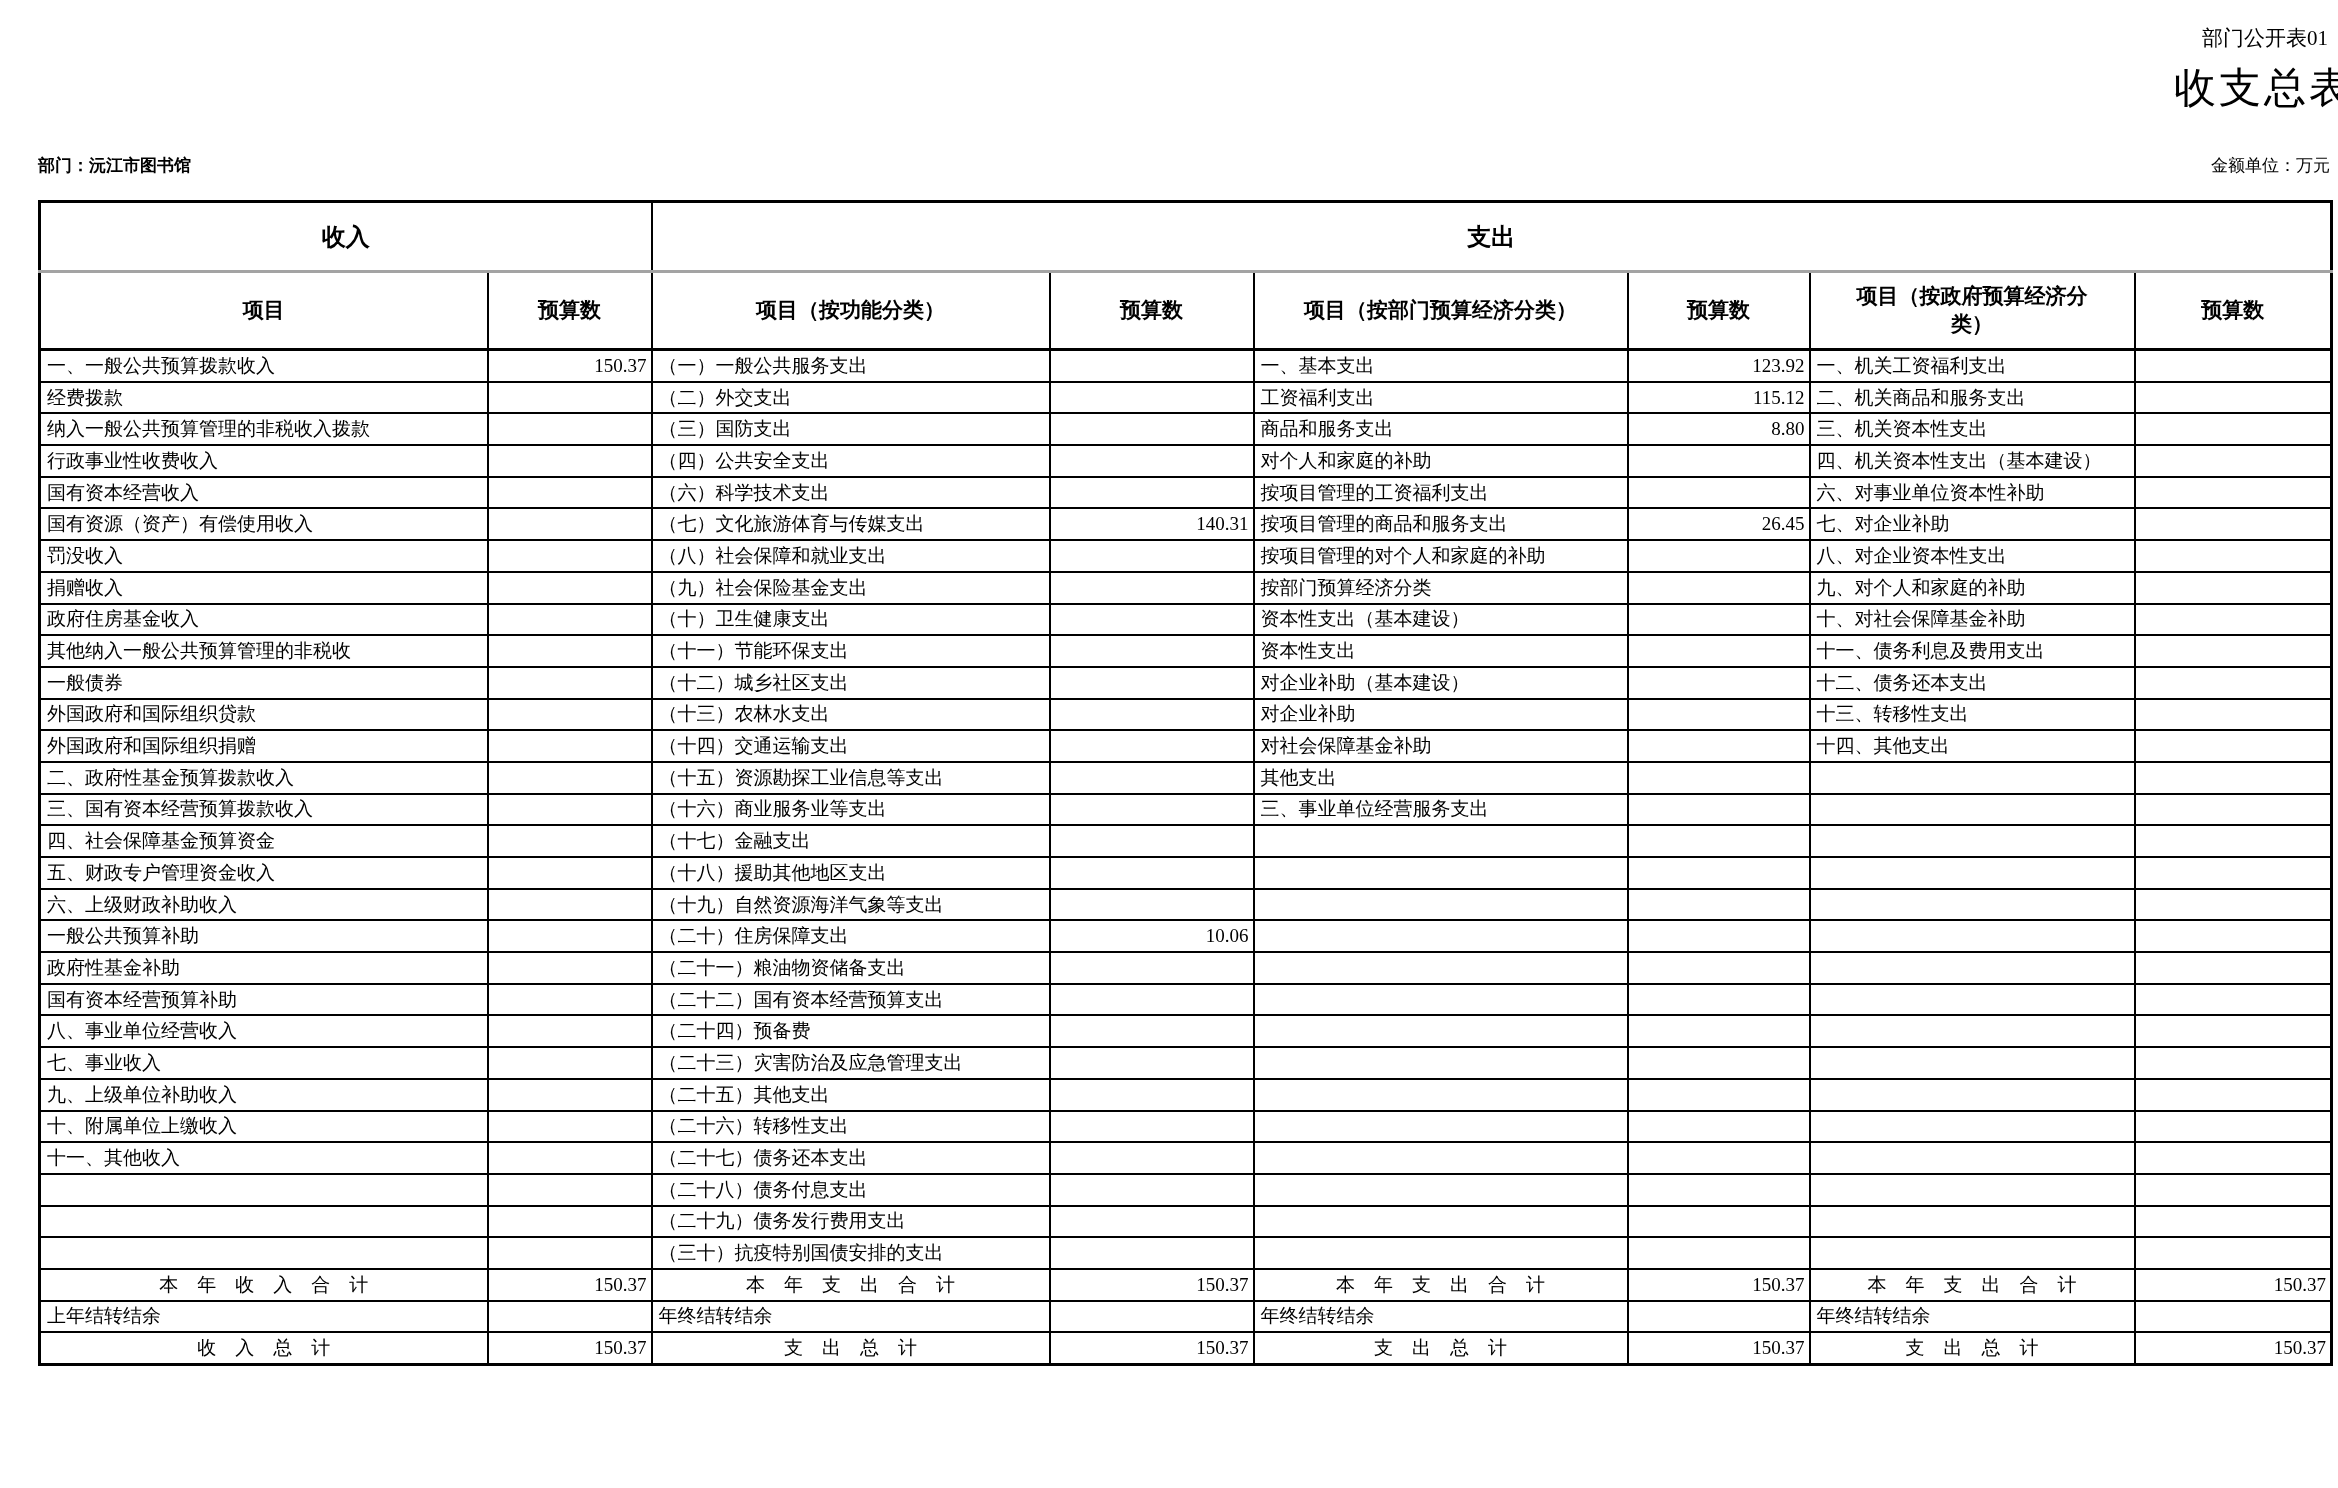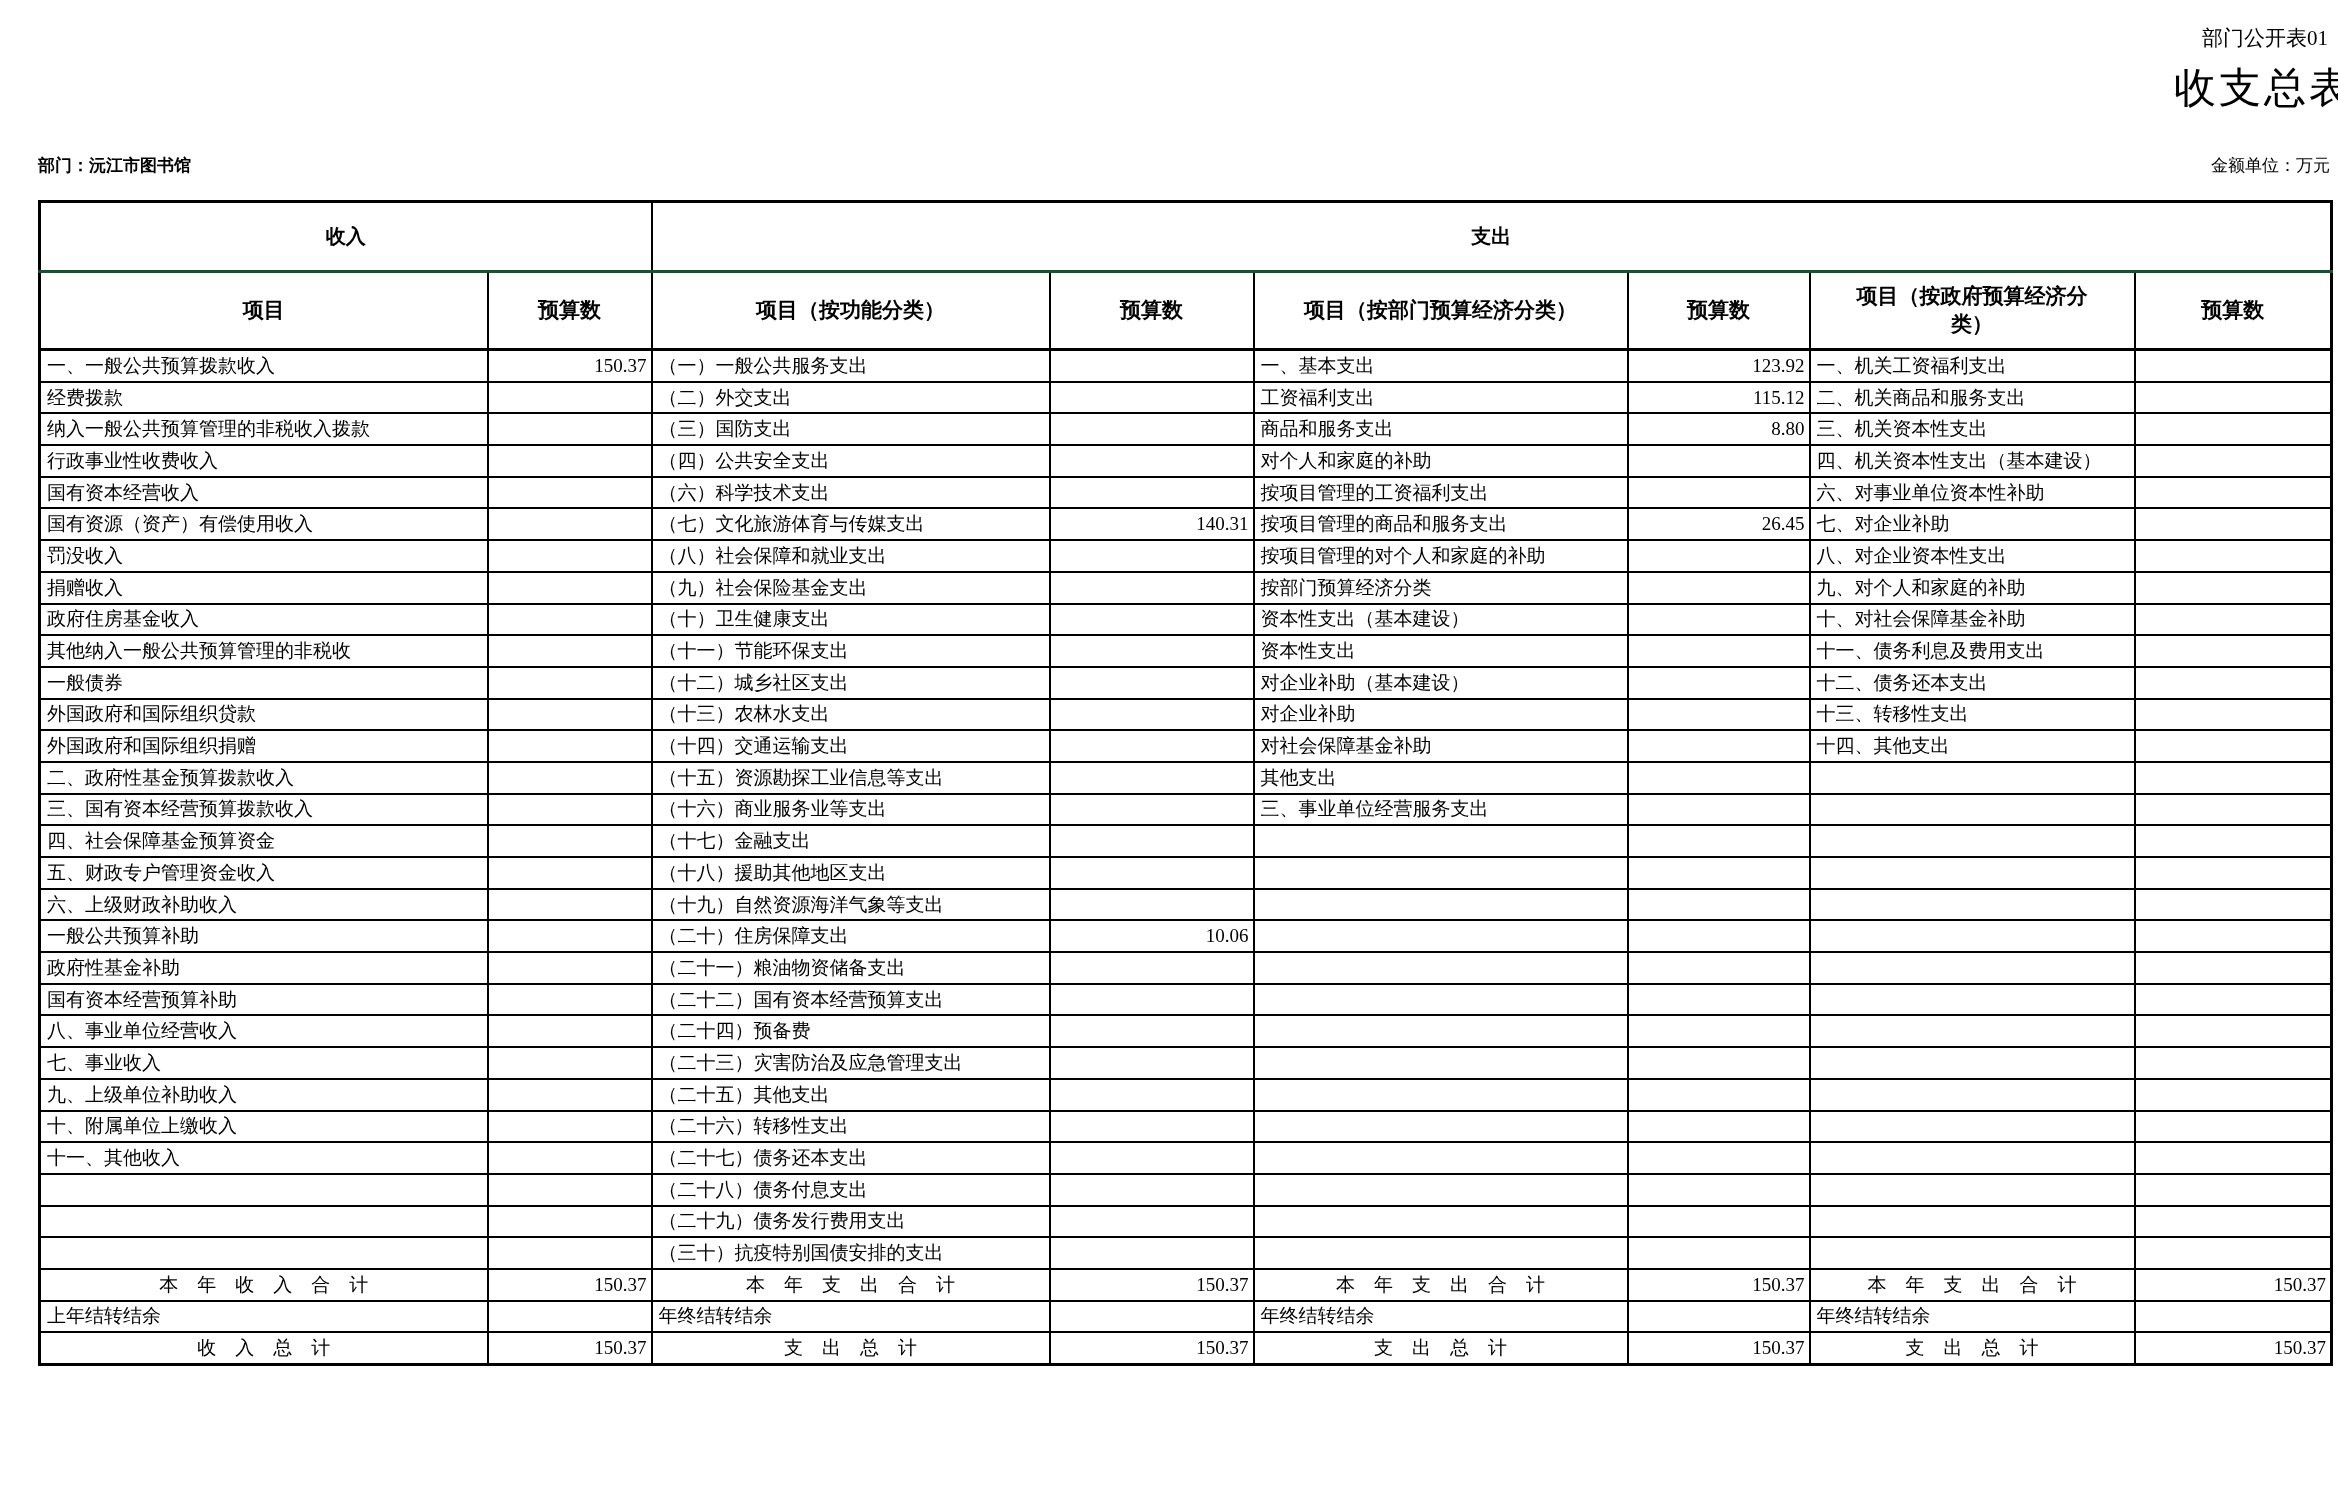--- a/index.html
+++ b/index.html
@@ -13,22 +13,22 @@
   .meta-row{position:absolute;top:154px;left:38px;width:2292px;
             display:flex;justify-content:space-between;align-items:flex-end;font-size:17px;font-family:Liberation Serif, serif;}
   .dept{font-weight:bold;}
   .unit{font-weight:normal;}
   table.budget{
     position:absolute;top:200px;left:38px;width:2292px;
     border-collapse:collapse;table-layout:fixed;border:3px solid #000;
   }
   th,td{border:2px solid #000;overflow:hidden;padding:0;}
   tr.group-row th{
-    height:67px;font-size:20px;font-weight:bold;text-align:center;
-    border-bottom:3px solid #14532d;white-space:nowrap;
+    height:67px;font-size:24px;font-weight:bold;text-align:center;
+    border-bottom:3px solid #a3a3a3;white-space:nowrap;
   }
   tr.colhead-row th{
     height:75px;font-size:21px;font-weight:bold;text-align:center;
     vertical-align:middle;white-space:pre-line;line-height:1.3;
     border-bottom:3px solid #000;padding:0 4px;
   }
   tbody td{height:29.7px;font-size:19px;vertical-align:middle;white-space:nowrap;}
   td.item{text-align:left;padding-left:6px;}
   td.num{text-align:right;padding-right:4px;}
   td.c{text-align:center;padding-left:0;}

